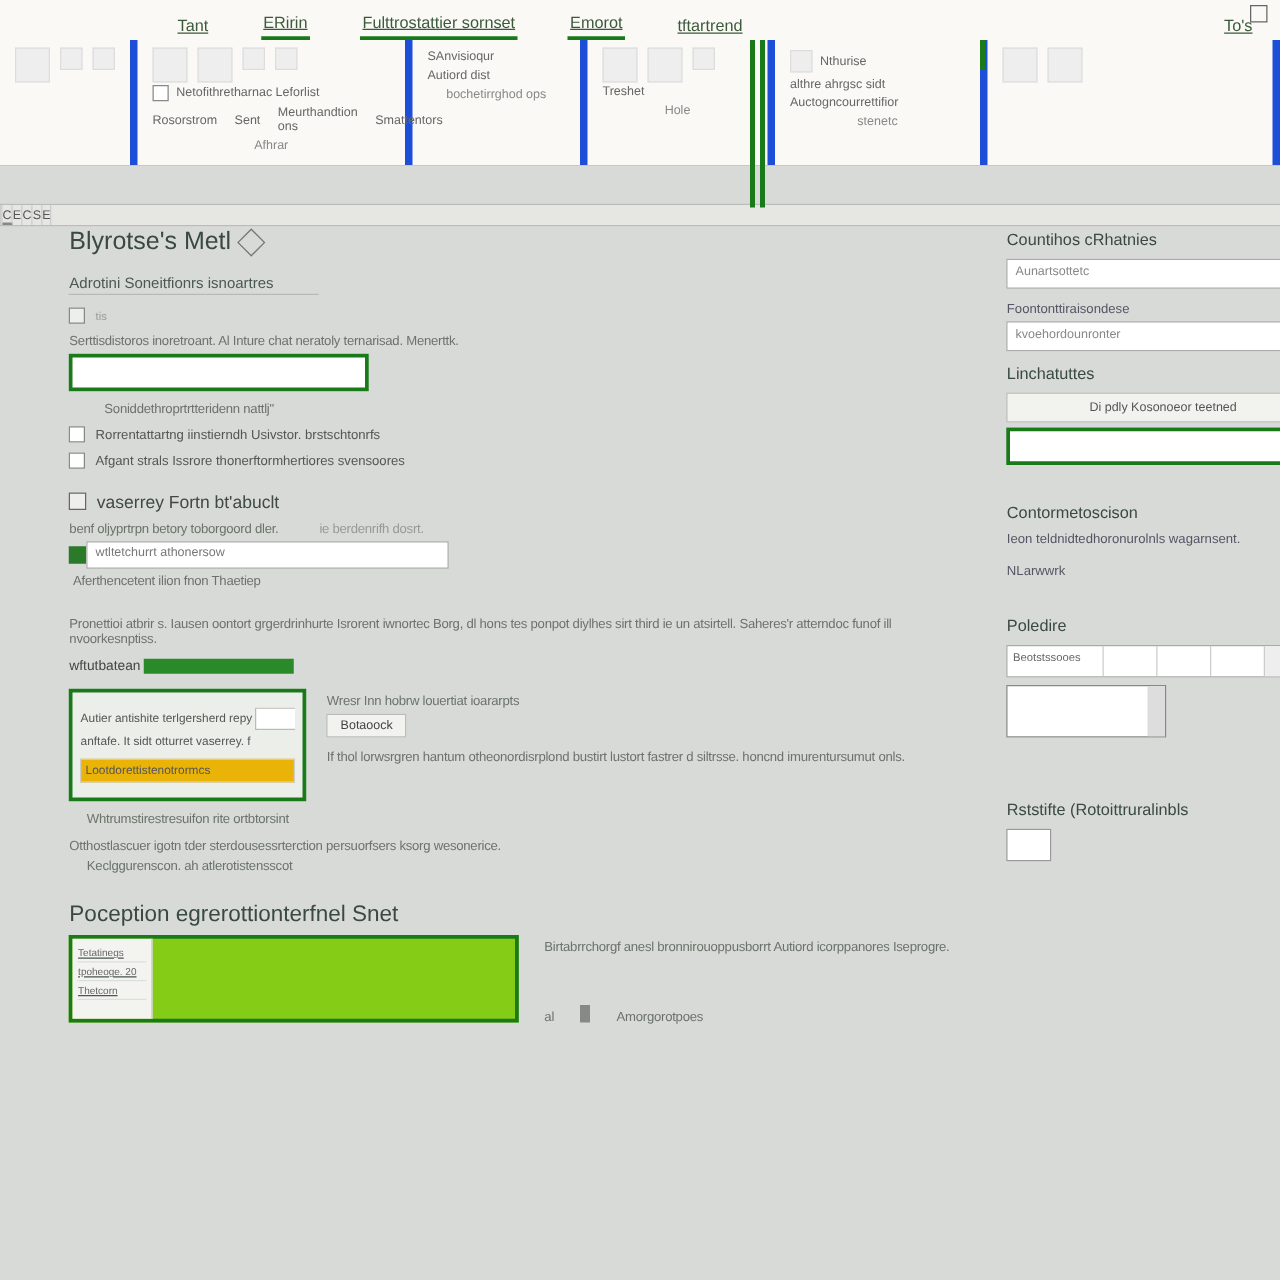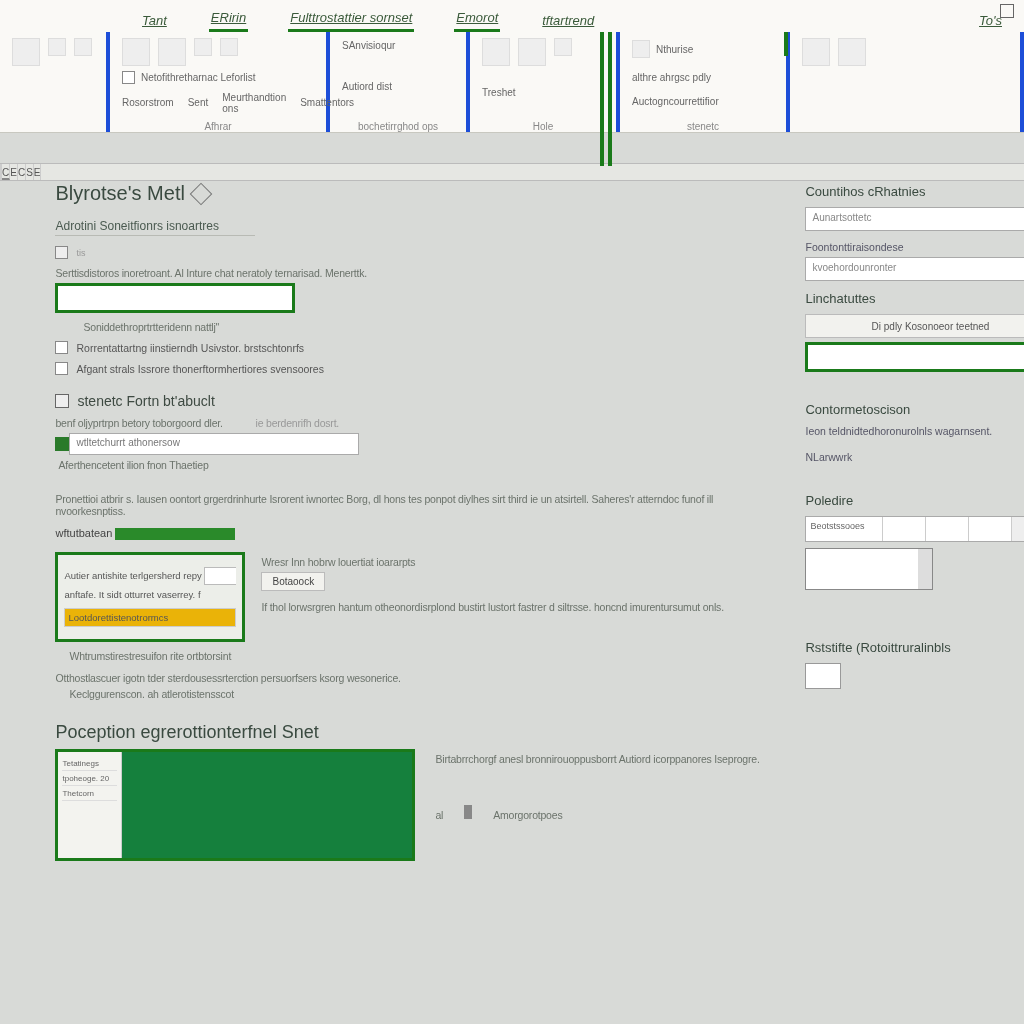--- a/index.html
+++ b/index.html
@@ -1,24 +1,24 @@
 <!DOCTYPE html>
 <html><head>
 <meta charset="utf-8">
 <style>
 * { margin:0; padding:0; box-sizing:border-box; font-family:"Segoe UI",Tahoma,sans-serif; }
 body { background:#d8dad7; width:1024px; height:1024px; overflow:hidden; font-size:11px; color:#4a5550; }
 .ribbon { background:#faf9f6; border-bottom:1px solid #c8c8c0; }
-.tabs { display:flex; align-items:flex-end; height:32px; padding-left:140px; gap:40px;font-style:italic; }
+.tabs { display:flex; align-items:flex-end; height:32px; padding-left:140px; gap:40px; }
 .tab { color:#3a5a3a; font-size:13px; text-decoration:underline; padding:4px 2px; cursor:pointer; }
 .tab.active { border-bottom:3px solid #1a7a1a; }
 .vline { position:absolute; top:0; width:4px; height:134px; background:#1a7a1a; }
 .v1{ left:600px;} .v2{ left:608px;} .v3{ left:784px;}
 .ribbon-body { display:flex; height:100px; position:relative; }
-.ribgroup { border-right:4px solid #1d4ed8; padding:6px 12px 0; display:flex; flex-direction:column; justify-content:space-between; }
+.ribgroup { border-right:6px solid #1d4ed8; padding:6px 12px 18px; display:flex; flex-direction:column; }
 .ribgroup .icons { display:flex; gap:8px; flex-wrap:wrap; }
 .ribicon { width:28px; height:28px; background:#eee; border:1px solid #ddd; }
 .ribicon.sm { width:18px; height:18px; }
 .ribgroup .glabel { text-align:center; font-size:10px; color:#888; margin-top:2px;}
 .ribline { display:flex; align-items:center; gap:6px; font-size:10px; color:#666; margin:2px 0;}
 .chk { width:13px; height:13px; border:1px solid #888; background:#fff; display:inline-block; }
 .colhdrs { display:flex; background:#e6e7e3; border-top:1px solid #bbb; border-bottom:1px solid #bbb; height:18px; margin-top:30px;}
 .colhdr { border-right:1px solid #ccc; text-align:center; font-size:10px; color:#555; line-height:18px;}
 .main { display:flex; padding:18px 14px 0 14px; gap:30px; }
 .leftcol { flex:0 0 720px; }
@@ -33,21 +33,21 @@
 .secthead { display:flex; align-items:center; gap:8px; margin:18px 0 8px; font-size:14px; color:#3e4a42;}
 .secthead .sq { width:14px; height:14px; border:1px solid #666; background:#eee;}
 .txtbox { background:#fff; border:1px solid #aaa; height:22px; width:290px; display:inline-block;}
 .btn { background:#f2f2ee; border:1px solid #bbb; padding:3px 10px; font-size:10px; color:#444; display:inline-block;}
 .midblock { display:flex; gap:16px; margin-top:12px; align-items:flex-start;}
 .greenbox { border:3px solid #1a7a1a; background:#eceee9; padding:8px 6px; width:190px;}
 .greenbox .row { font-size:9.5px; color:#555; margin:4px 0; white-space:nowrap; overflow:hidden;}
 .miniwhite { background:#fff; border:1px solid #bbb; width:34px; height:18px; display:inline-block; vertical-align:middle;}
 h2.page2 { font-size:18px; font-weight:normal; color:#3a4a40; margin-top:22px;}
 .botflex { display:flex; gap:20px; margin-top:6px;}
-.thumb { border:3px solid #1a7a1a; background:#15803d; width:360px; height:112px; display:flex;}
+.thumb { border:3px solid #1a7a1a; background:#84cc16; width:360px; height:70px; display:flex;text-decoration:underline;}
 .thumb .side { width:64px; background:#f3f3ef; border-right:1px solid #ccc; font-size:8px; color:#666; padding:4px;}
 .thumb .side div { margin:3px 0; border-bottom:1px solid #ddd; padding-bottom:2px;}
 .rightcol .rh { font-size:13px; color:#3a4a40; margin:2px 0 8px; }
 .rightcol .fld { background:#fff; border:1px solid #aaa; height:24px; width:250px; margin-bottom:10px; padding:4px 6px; font-size:10px; color:#888;}
 .rightcol .lbl { font-size:10.5px; color:#556; margin:2px 0 4px;}
 .rightcol .btnwide { background:#f2f2ee; border:1px solid #bbb; height:24px; width:250px; text-align:center; line-height:24px; font-size:10px; color:#555;}
 .rightcol .greensel { border:3px solid #1a7a1a; background:#fff; height:30px; width:250px; margin:4px 0 20px;}
 .minirow { display:flex; width:250px; height:26px; border:1px solid #aaa; background:#fff; margin-bottom:6px;}
 .minirow .cell { border-right:1px solid #ccc; flex:1; font-size:9px; color:#666; padding:4px;}
 .previewbox { border:1px solid #888; width:128px; height:42px; background:#fff; position:relative; margin-top:4px;}
@@ -116,21 +116,21 @@
           <span>Treshet</span>
         </div>
       <div class="glabel">Hole</div>
     </div>
     <div class="ribgroup" style="width:170px">
       <div class="ribline">
           <span class="ribicon sm"></span>
           <span>Nthurise</span>
         </div>
       <div class="ribline">
-          <span>althre ahrgsc pdly</span>
+          <span>althre ahrgsc sidt</span>
         </div>
       <div class="ribline">
           <span>Auctogncourrettifior</span>
         </div>
       <div class="glabel">stenetc</div>
     </div>
     <div class="ribgroup" style="flex:1">
       <div class="icons">
           <span class="ribicon"></span>
           <span class="ribicon"></span>
@@ -167,21 +167,21 @@
           <span class="chk"></span>
           <span>Rorrentattartng iinstierndh Usivstor. brstschtonrfs</span>
         </div>
     <div class="chkline">
           <span class="chk"></span>
           <span>Afgant strals Issrore thonerftormhertiores svensoores</span>
         </div>
 
     <div class="secthead">
           <span class="sq"></span>
-          <span>stenetc Fortn bt'abuclt</span>
+          <span>vaserrey Fortn bt'abuclt</span>
         </div>
     <div class="blurry"><span>benf oljyprtrpn betory toborgoord dler.</span> <span style="margin-left:30px;color:#999">ie berdenrifh dosrt.</span></div>
     <div style="display:flex;align-items:center;gap:0;margin:4px 0">
       <span style="width:14px;height:14px;background:#2a7a2a;display:inline-block"></span>
       <span class="txtbox" style="padding:3px 6px;font-size:10px;color:#777">wtltetchurrt athonersow</span>
     </div>
     <div class="blurry" style="margin-left:3px">Aferthencetent ilion fnon Thaetiep</div>
 
     <div class="blurry" style="margin-top:22px">Pronettioi atbrir s. Iausen oontort grgerdrinhurte Isrorent  iwnortec Borg, dl hons tes ponpot diylhes sirt third ie un atsirtell. Saheres'r atterndoc funof ill nvoorkesnptiss.</div>
 

